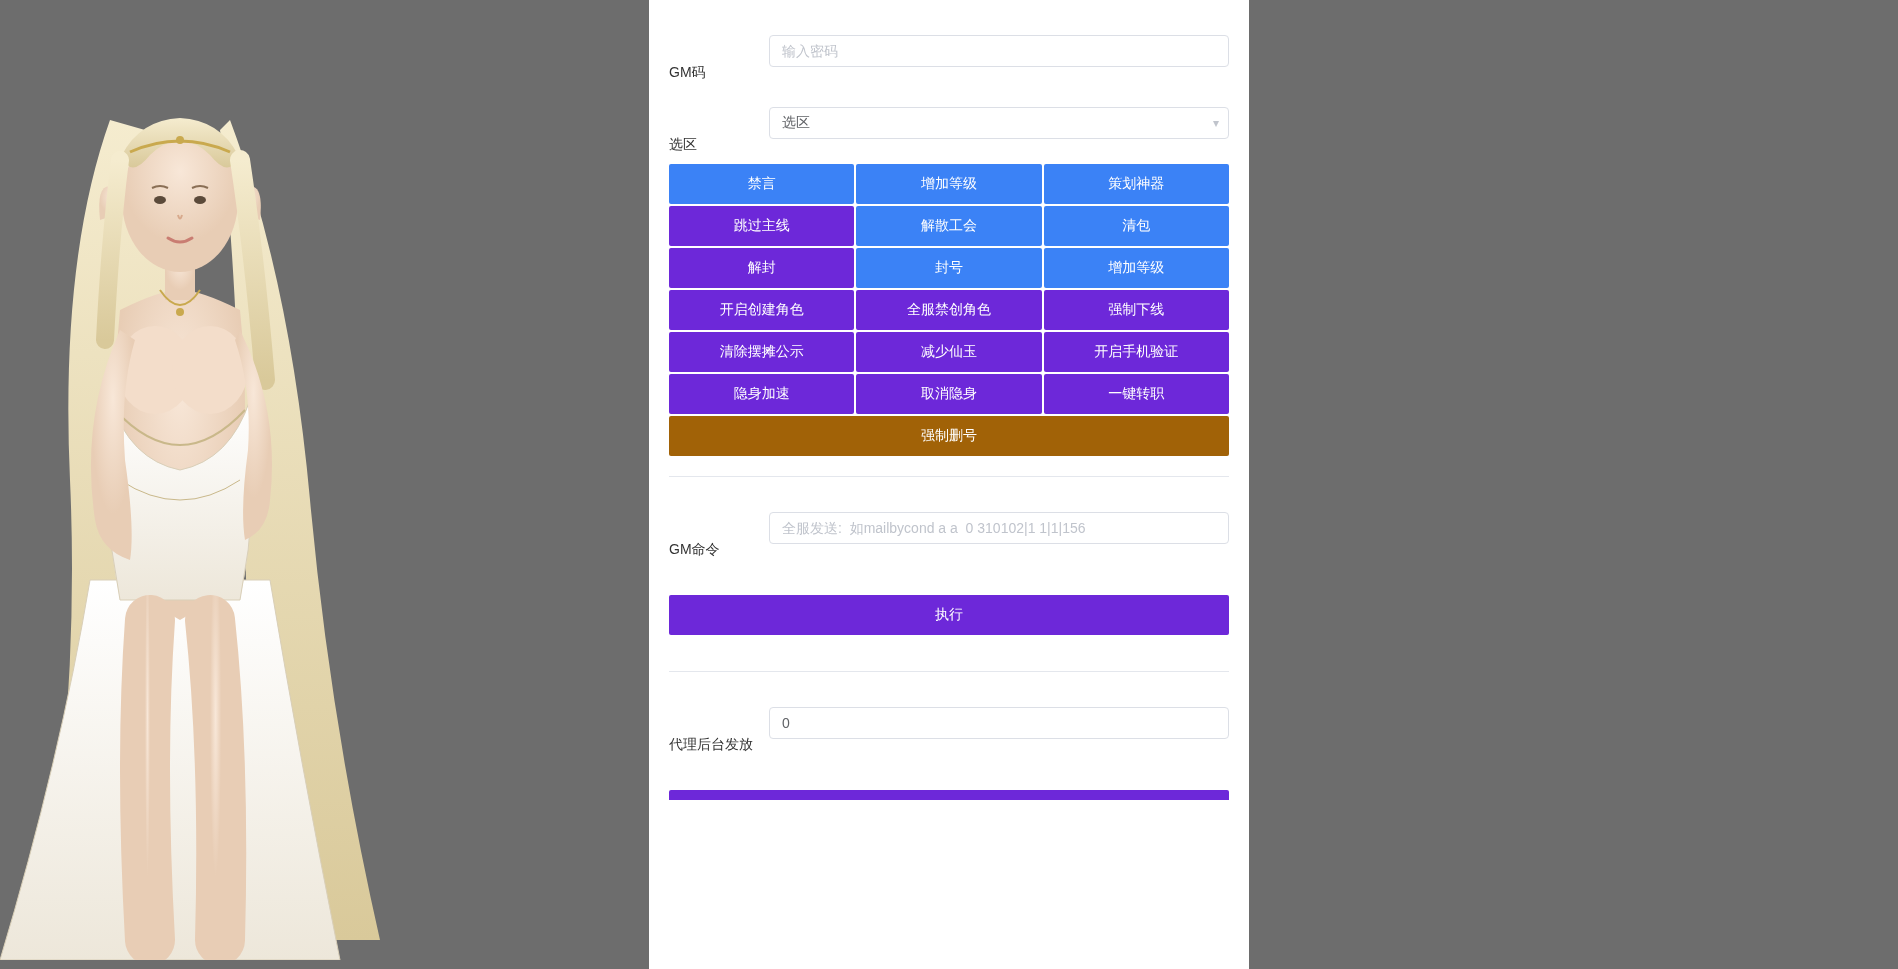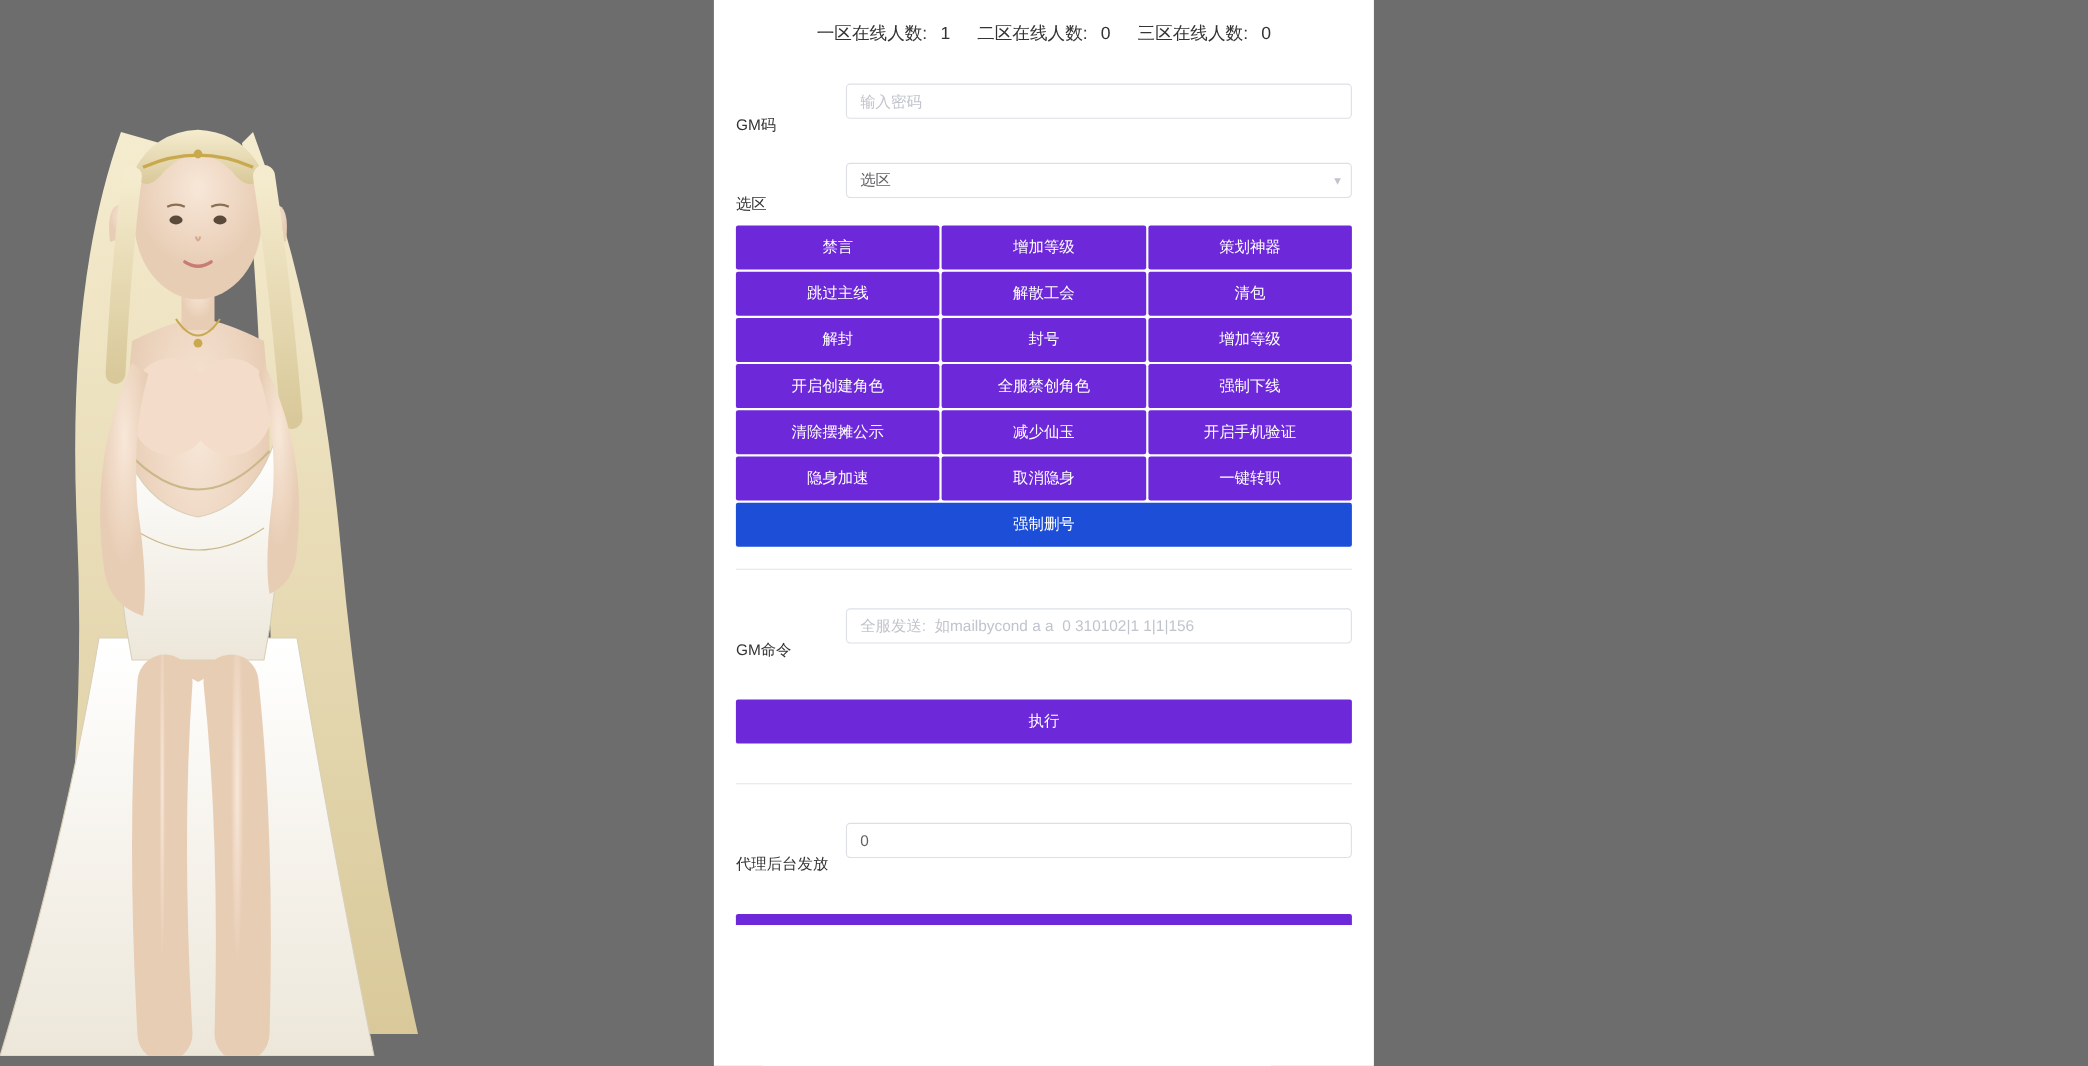--- a/index.html
+++ b/index.html
@@ -82,23 +82,23 @@
       height: 40px;
       border: none;
       color: #fff;
       font-size: 14px;
       cursor: pointer;
       border-radius: 2px;
       display: flex;
       align-items: center;
       justify-content: center;
     }
-    .btn-orange { background: #6d28d9; }
+    .btn-orange { background: #3b82f6; }
     .btn-blue { background: #6d28d9; }
-    .btn-red { background: #1d4ed8; }
+    .btn-red { background: #a16207; }
     .btn-full { width: 100%; }
     .divider {
       height: 1px;
       background: #e4e7ed;
       margin: 20px 0;
       border: none;
     }
     .exec-row { margin: 36px 0; }
   </style>
 </head>
@@ -160,25 +160,20 @@
 
   <path d="M160 230 Q180 260 200 230" fill="none" stroke="#c9a94e" stroke-width="2"></path>
   <circle cx="180" cy="252" r="4" fill="#c9a94e"></circle>
 
   <path d="M150 560 Q140 700 150 880" fill="none" stroke="url(#skin)" stroke-width="50" stroke-linecap="round"></path>
   <path d="M210 560 Q225 700 220 880" fill="none" stroke="url(#skin)" stroke-width="50" stroke-linecap="round"></path>
 </svg>
 
 <div class="panel">
 
-  <div class="header-counts">
-    <span>一区在线人数:</span><span>1</span>
-    <span>二区在线人数:</span><span>0</span>
-    <span>三区在线人数:</span><span>0</span>
-  </div>
 
   <div class="form-row">
     <div class="form-label">GM码</div>
     <input class="form-control" type="password" placeholder="输入密码" style="">
   </div>
 
   <div class="form-row">
     <div class="form-label">选区</div>
     <div class="select-wrap">
       <input class="form-control" readonly="" value="选区" style="">

